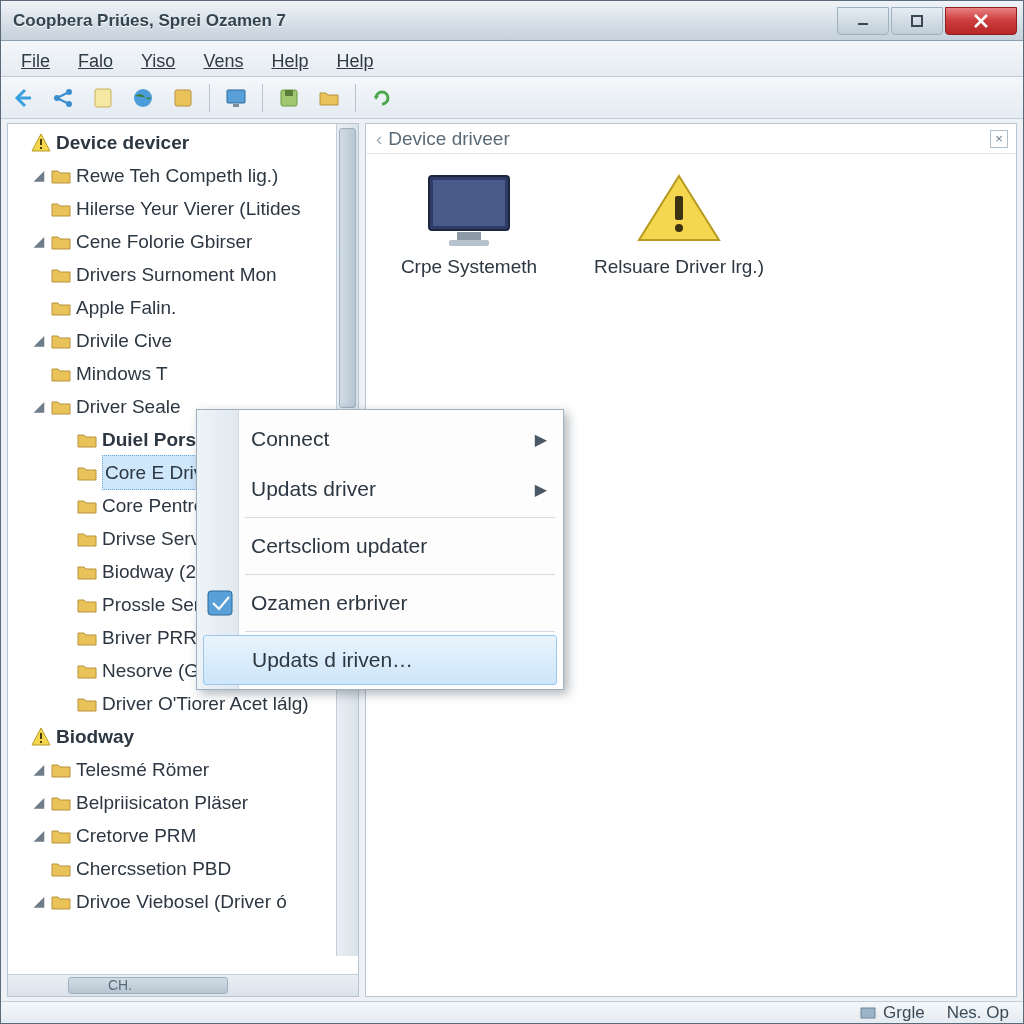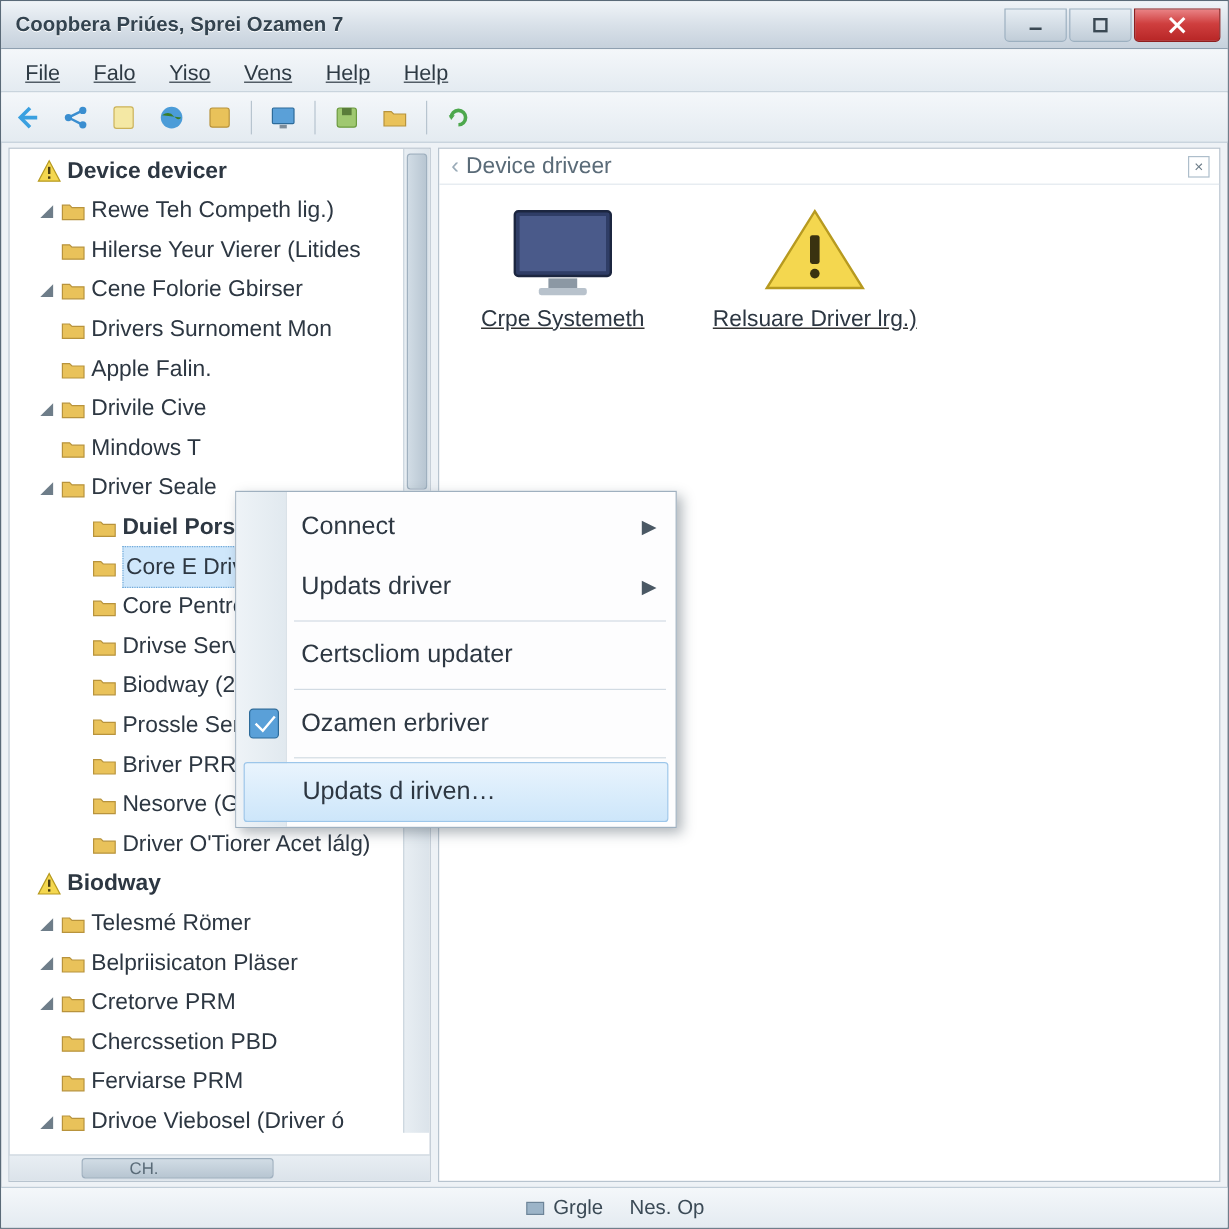--- a/index.html
+++ b/index.html
@@ -56,27 +56,27 @@
 .tree-row.sel .lbl { background:#cfe7fb; border:1px dotted #6fa8d8; padding:0 2px; }
 
 
 .right-pane { flex:1; background:#fff; border:1px solid #b8c4cf; margin:4px 6px 4px 6px;
   display:flex; flex-direction:column; position:relative; }
 .right-header { height:30px; display:flex; align-items:center; padding:0 10px;
   font-size:19px; color:#5a6b78; border-bottom:1px solid #e1e8ee; position:relative; }
 .right-header .close { position:absolute; right:8px; top:6px; width:18px; height:18px;
   border:1px solid #aebecb; font-size:13px; color:#6d7d89; text-align:center; line-height:16px; }
 .right-body { flex:1; padding:16px 18px; display:flex; gap:40px; align-items:flex-start; }
-.item { width:170px; display:flex; flex-direction:column; align-items:center; gap:8px;text-decoration:underline; }
+.item { width:170px; display:flex; flex-direction:column; align-items:center; gap:8px; }
 .item .big-icon { width:96px; height:78px; }
 .item .cap { font-size:19px; color:#2d3742; text-align:center; }
 
 
-.statusbar { height:34px; background:linear-gradient(to bottom,#f4f7fa,#e4ebf1); border-top:1px solid #c0cdd8;
-  display:flex; align-items:center; justify-content:center; padding:0 14px; gap:22px; font-size:17px; color:#3b4a56; }
+.statusbar { height:22px; background:linear-gradient(to bottom,#f4f7fa,#e4ebf1); border-top:1px solid #c0cdd8;
+  display:flex; align-items:center; justify-content:flex-end; padding:0 14px; gap:22px; font-size:17px; color:#3b4a56; }
 .status-seg { display:flex; align-items:center; gap:6px; }
 
 
 .ctx { position:absolute; left:195px; top:290px; width:368px; background:#fdfdfe;
   border:1px solid #9fb0bf; box-shadow:4px 4px 10px rgba(30,45,60,.35); padding:4px 2px; z-index:50; }
 .ctx .iconcol { position:absolute; left:0; top:0; bottom:0; width:42px;
   background:linear-gradient(to right,#eef3f7,#e1e9ef); border-right:1px solid #d2dbe3; }
 .ctx-row { position:relative; height:50px; display:flex; align-items:center; padding-left:52px;
   font-size:21px; color:#2d3742; }
 .ctx-row .arrow-r { position:absolute; right:14px; color:#4a5864; font-size:16px; }
@@ -356,27 +356,20 @@
                 <span class="lbl">Cretorve PRM</span>
               </div>
               <div class="tree-row l1">
                 <span class="exp"></span>
                 <svg class="ic">
                   <path class="ic-folder" d="M2 6 L2 18 L20 18 L20 8 L10 8 L8 6 Z"></path>
                 </svg>
                 <span class="lbl">Chercssetion PBD</span>
               </div>
               <div class="tree-row l1">
-                <span class="exp"></span>
-                <svg class="ic">
-                  <path class="ic-folder" d="M2 6 L2 18 L20 18 L20 8 L10 8 L8 6 Z"></path>
-                </svg>
-                <span class="lbl">Ferviarse PRM</span>
-              </div>
-              <div class="tree-row l1">
                 <span class="exp">◢</span>
                 <svg class="ic">
                   <path class="ic-folder" d="M2 6 L2 18 L20 18 L20 8 L10 8 L8 6 Z"></path>
                 </svg>
                 <span class="lbl">Drivoe Viebosel (Driver ó</span>
               </div>
             </div>
         </div>
 
         <div class="vscroll">

